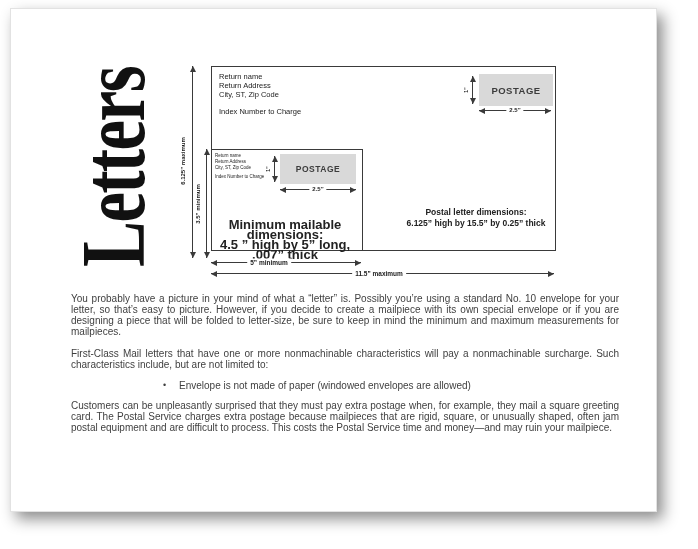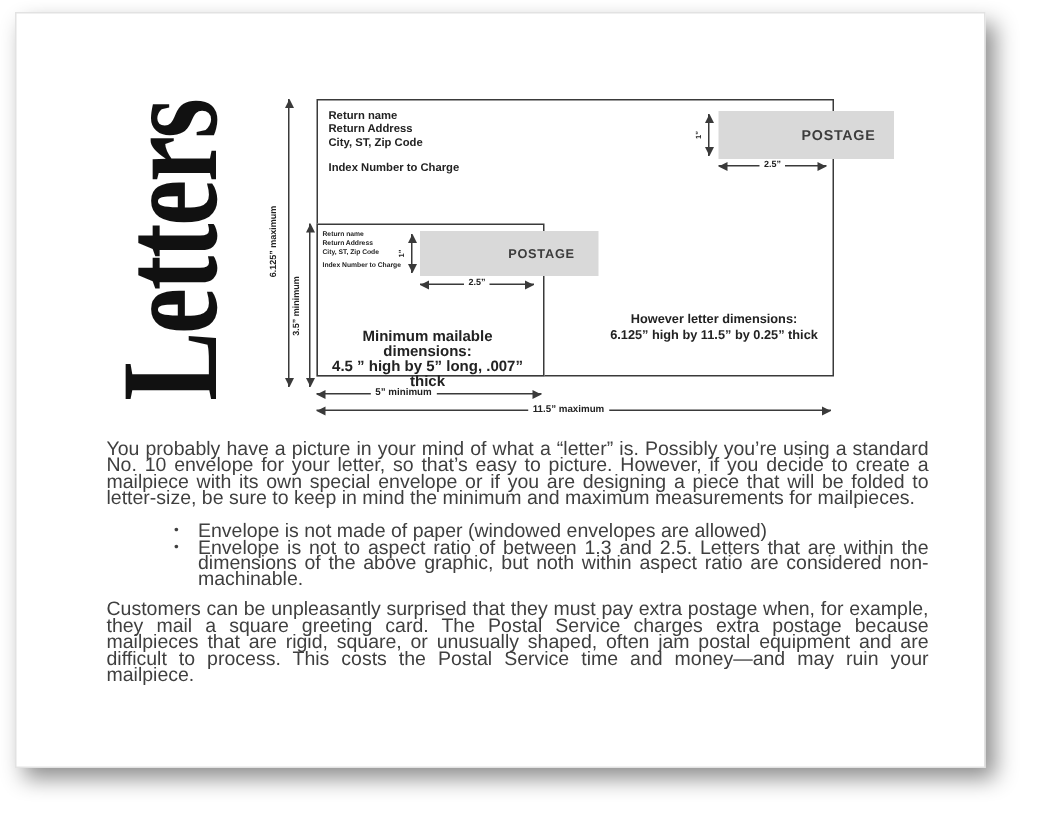--- a/index.html
+++ b/index.html
@@ -8,46 +8,46 @@
   .page{position:absolute;left:10px;top:8px;width:645px;height:502px;background:#fff;
         border:1px solid #e2e2e2;box-shadow:6px 7px 14px rgba(0,0,0,.45);}
   
   .rotc{position:absolute;white-space:nowrap;transform:translate(-50%,-50%) rotate(-90deg);}
   .letters-title{font-family:"Liberation Serif","DejaVu Serif",serif;font-weight:bold;
         font-size:92px;color:#111;letter-spacing:-2px;
         transform:translate(-50%,-50%) rotate(-90deg) scaleX(.75);}
   
   .rect{position:absolute;border:1.5px solid #3a3a3a;background:#fff;}
   .postage{position:absolute;background:var(--postage-bg,#d9d9d9);display:flex;
-        align-items:center;justify-content:center;font-weight:bold;color:#3c3c3c;letter-spacing:.5px;padding-left:43px;}
+        align-items:center;justify-content:center;font-weight:bold;color:#3c3c3c;letter-spacing:.5px;}
   .harrow{position:absolute;height:0;border-top:1px solid var(--line,#333);}
   .harrow::before{content:"";position:absolute;left:0;top:-3.5px;width:0;height:0;
         border:3px solid transparent;border-right:6px solid var(--line,#333);border-left:0;}
   .harrow::after{content:"";position:absolute;right:0;top:-3.5px;width:0;height:0;
         border:3px solid transparent;border-left:6px solid var(--line,#333);border-right:0;}
   .varrow{position:absolute;width:0;border-left:1px solid var(--line,#333);}
   .varrow::before{content:"";position:absolute;top:0;left:-3.5px;width:0;height:0;
         border:3px solid transparent;border-bottom:6px solid var(--line,#333);border-top:0;}
   .varrow::after{content:"";position:absolute;bottom:0;left:-3.5px;width:0;height:0;
         border:3px solid transparent;border-top:6px solid var(--line,#333);border-bottom:0;}
   .alabel{position:absolute;transform:translate(-50%,-50%);background:#fff;padding:0 3px;
         font-weight:bold;font-size:6.5px;color:#222;white-space:nowrap;}
   .vlabel{font-weight:bold;font-size:6px;color:#222;background:#fff;padding:1px 0;}
-  .addr{position:absolute;font-weight:bold;color:#222;}
+  .addr{position:absolute;font-weight:normal;color:#222;}
   .addr-big{font-size:7.5px;line-height:9px;}
   .addr-big .idx{margin-top:8px;}
   .addr-sm{font-size:4.5px;line-height:5.8px;}
   .addr-sm .idx{margin-top:4px;}
   .cap{position:absolute;text-align:center;font-weight:bold;color:#222;}
   
-  .textcol{position:absolute;left:60px;top:285px;width:548px;font-size:13px;
+  .textcol{position:absolute;left:60px;top:285px;width:548px;font-size:10px;
         line-height:10.9px;color:#3f3f3f;text-align:justify;}
   .textcol p{margin:0 0 11px 0;}
   .textcol ul{margin:0 0 9px 0;padding:0;list-style:none;}
-  .textcol li{margin-left:61px;position:relative;}
+  .textcol li{margin-left:108px;position:relative;}
   .textcol li::before{content:"•";position:absolute;left:-16px;top:-1px;font-size:9px;}
 </style>
 </head>
 <body style="--postage-bg: #d9d9d9; --line: #3a3a3a;">
 
 <div class="page">
 
   <div class="rotc letters-title" style="left:102px;top:158px;">
     <span>Letters</span>
   </div>
@@ -71,55 +71,55 @@
 
     <div class="postage" style="left:468px;top:65px;width:74px;height:32px;font-size:9.5px;">
       <span>POSTAGE</span>
     </div>
     <div class="varrow" style="left:461px;top:67px;height:28px;"></div>
     <div class="rotc vlabel" style="left:455px;top:81px;font-size:5px;">1”</div>
     <div class="harrow" style="left:468px;top:101px;width:72px;"></div>
     <div class="alabel" style="left:504px;top:101px;font-size:6px;">2.5”</div>
 
     <div class="cap" style="left:385px;top:198px;width:160px;font-size:8.5px;line-height:11px;">
-      <div>However letter dimensions:</div>
-      <div>6.125” high by 11.5” by 0.25” thick</div>
+      <div>Postal letter dimensions:</div>
+      <div>6.125” high by 15.5” by 0.25” thick</div>
     </div>
 
     <div class="rect" style="left:200px;top:140px;width:150px;height:100px;"></div>
 
     <div class="addr addr-sm" style="left:204px;top:144px;">
       <div>Return name</div>
       <div>Return Address</div>
       <div>City, ST, Zip Code</div>
       <div class="idx">Index Number to Charge</div>
     </div>
 
     <div class="postage" style="left:269px;top:145px;width:76px;height:30px;font-size:8.5px;">
       <span>POSTAGE</span>
     </div>
     <div class="varrow" style="left:263px;top:147px;height:26px;"></div>
     <div class="rotc vlabel" style="left:257px;top:160px;font-size:5px;">1”</div>
     <div class="harrow" style="left:269px;top:180px;width:76px;"></div>
     <div class="alabel" style="left:307px;top:180px;font-size:6px;">2.5”</div>
 
-    <div class="cap" style="left:204px;top:211px;width:140px;font-size:10px;line-height:10px;">
+    <div class="cap" style="left:204px;top:211px;width:140px;font-size:13px;line-height:10px;">
       <div>Minimum mailable dimensions:</div>
       <div>4.5 ” high by 5” long, .007” thick</div>
     </div>
 
     <div class="harrow" style="left:200px;top:253px;width:150px;"></div>
     <div class="alabel" style="left:258px;top:253px;">5” minimum</div>
 
     <div class="harrow" style="left:200px;top:264px;width:343px;"></div>
     <div class="alabel" style="left:368px;top:264px;">11.5” maximum</div>
   </div>
 
   <div class="textcol">
     <p>You probably have a picture in your mind of what a “letter” is. Possibly you’re using a standard No. 10 envelope for your letter, so that’s easy to picture. However, if you decide to create a mailpiece with its own special envelope or if you are designing a piece that will be folded to letter-size, be sure to keep in mind the minimum and maximum measurements for mailpieces.</p>
+    <p>First-Class Mail letters that have one or more nonmachinable characteristics will pay a nonmachinable surcharge. Such characteristics include, but are not limited to:</p>
     <ul>
       <li>Envelope is not made of paper (windowed envelopes are allowed)</li>
-      <li>Envelope is not to aspect ratio of between 1.3 and 2.5. Letters that are within the dimensions of the above graphic, but noth within aspect ratio are considered non-machinable.</li>
     </ul>
     <p>Customers can be unpleasantly surprised that they must pay extra postage when, for example, they mail a square greeting card. The Postal Service charges extra postage because mailpieces that are rigid, square, or unusually shaped, often jam postal equipment and are difficult to process. This costs the Postal Service time and money—and may ruin your mailpiece.</p>
   </div>
 
 </div>
 
 </body></html>

